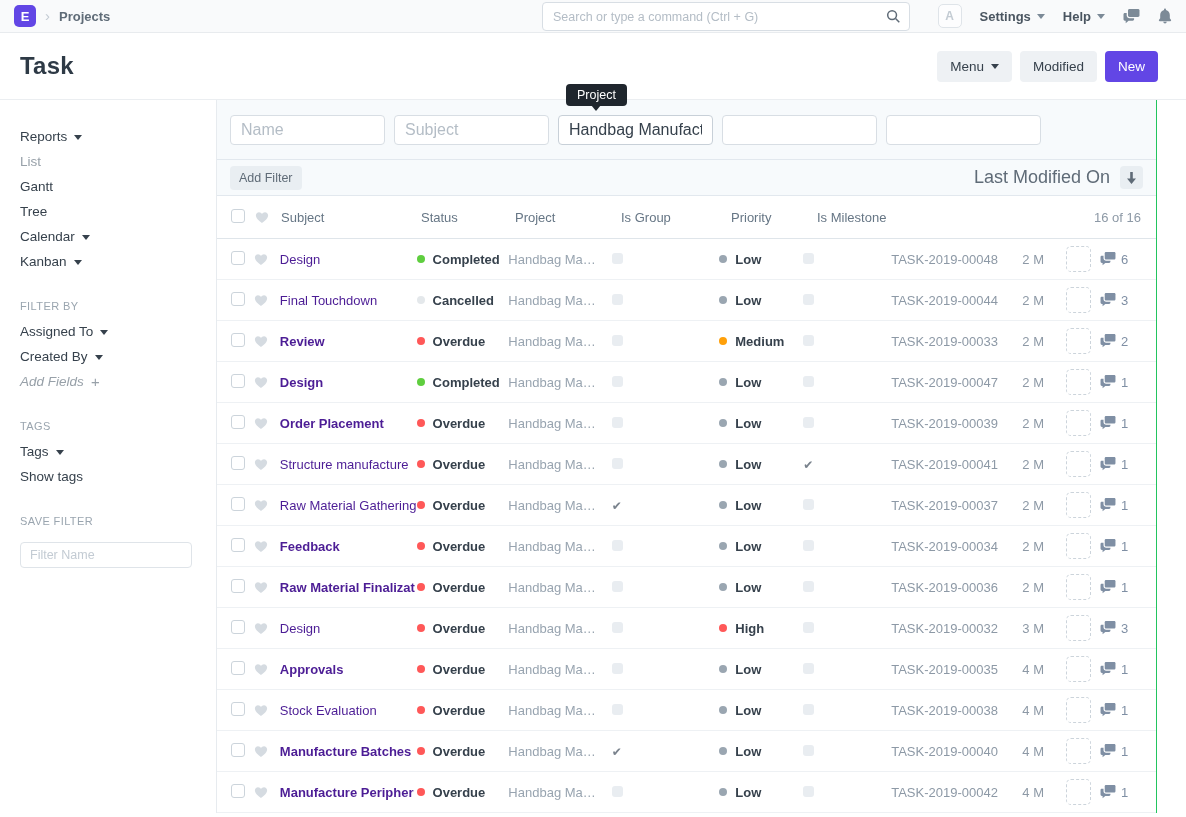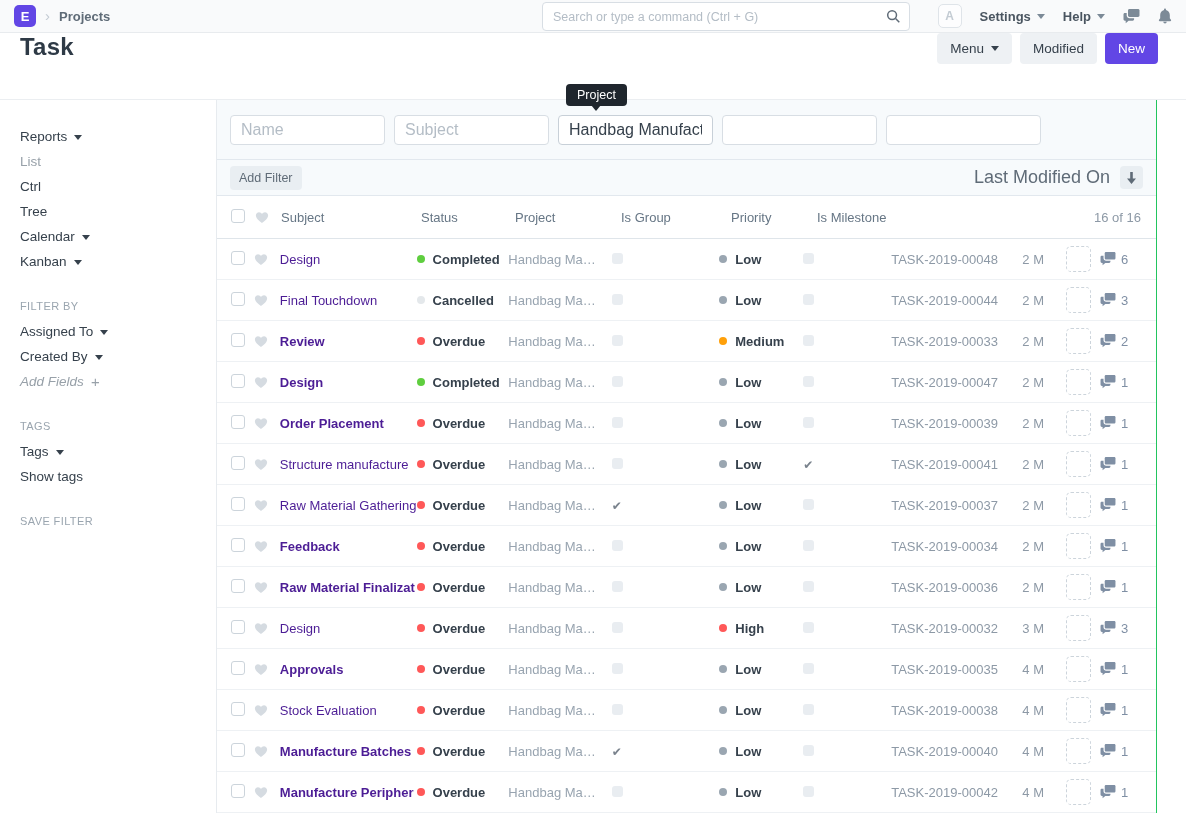--- a/index.html
+++ b/index.html
@@ -23,21 +23,21 @@
   .avatar-badge { width:24px; height:24px; border:1px solid #dfe4e9; border-radius:5px;
     color:#c3cbd3; font-size:12px; font-weight:700; display:flex; align-items:center;
     justify-content:center; background:#fdfdfe; cursor:pointer; }
   .nav-link { font-size:13px; font-weight:700; color:#4a5560; display:flex; align-items:center;
     gap:6px; cursor:pointer; }
   .caret-down { width:0; height:0; border-left:4px solid transparent; border-right:4px solid transparent;
     border-top:5px solid #7c8a97; display:inline-block; }
   .nav-icon { color:#7c8a97; cursor:pointer; display:flex; }
 
   
-  .page-head { height:67px; display:flex; align-items:flex-start; padding:0 28px 0 20px;
+  .page-head { height:67px; display:flex; align-items:center; padding:0 28px 0 20px;
     border-bottom:1px solid #ebeef1; }
   .page-title { font-size:24px; font-weight:700; color:#2e3a46; letter-spacing:.2px; }
   .head-actions { margin-left:auto; display:flex; gap:8px; }
   .btn { height:31px; border:none; border-radius:4px; font-size:13.5px; font-family:inherit;
     padding:0 13px; cursor:pointer; display:flex; align-items:center; gap:7px; }
   .btn-default { background:#eef1f4; color:#36414c; }
   .btn-primary { background:#6246e5; color:#fff; }
   .btn .caret-down { border-top-color:#36414c; border-left-width:4px; border-right-width:4px; }
 
   
@@ -172,21 +172,21 @@
   <div class="sidebar">
     <div>
         <div class="side-item">
           <span>Reports</span>
           <span class="caret-down"></span>
         </div>
         <div class="side-item current">
           <span>List</span>
         </div>
         <div class="side-item">
-          <span>Ctrl</span>
+          <span>Gantt</span>
         </div>
         <div class="side-item">
           <span>Tree</span>
         </div>
         <div class="side-item">
           <span>Calendar</span>
           <span class="caret-down"></span>
         </div>
         <div class="side-item">
           <span>Kanban</span>
@@ -211,20 +211,21 @@
     <div class="side-heading">TAGS</div>
     <div class="side-item">
       <span>Tags</span>
       <span class="caret-down"></span>
     </div>
     <div class="side-item">
       <span>Show tags</span>
     </div>
 
     <div class="side-heading">SAVE FILTER</div>
+    <input class="filter-name-input" type="text" placeholder="Filter Name" style="">
   </div>
 
   <div class="main">
 
     <div class="tooltip">Project</div>
 
     <div class="filter-area">
       <div class="filter-inputs">
           <input type="text" placeholder="Name" style="">
           <input type="text" placeholder="Subject" style="">

